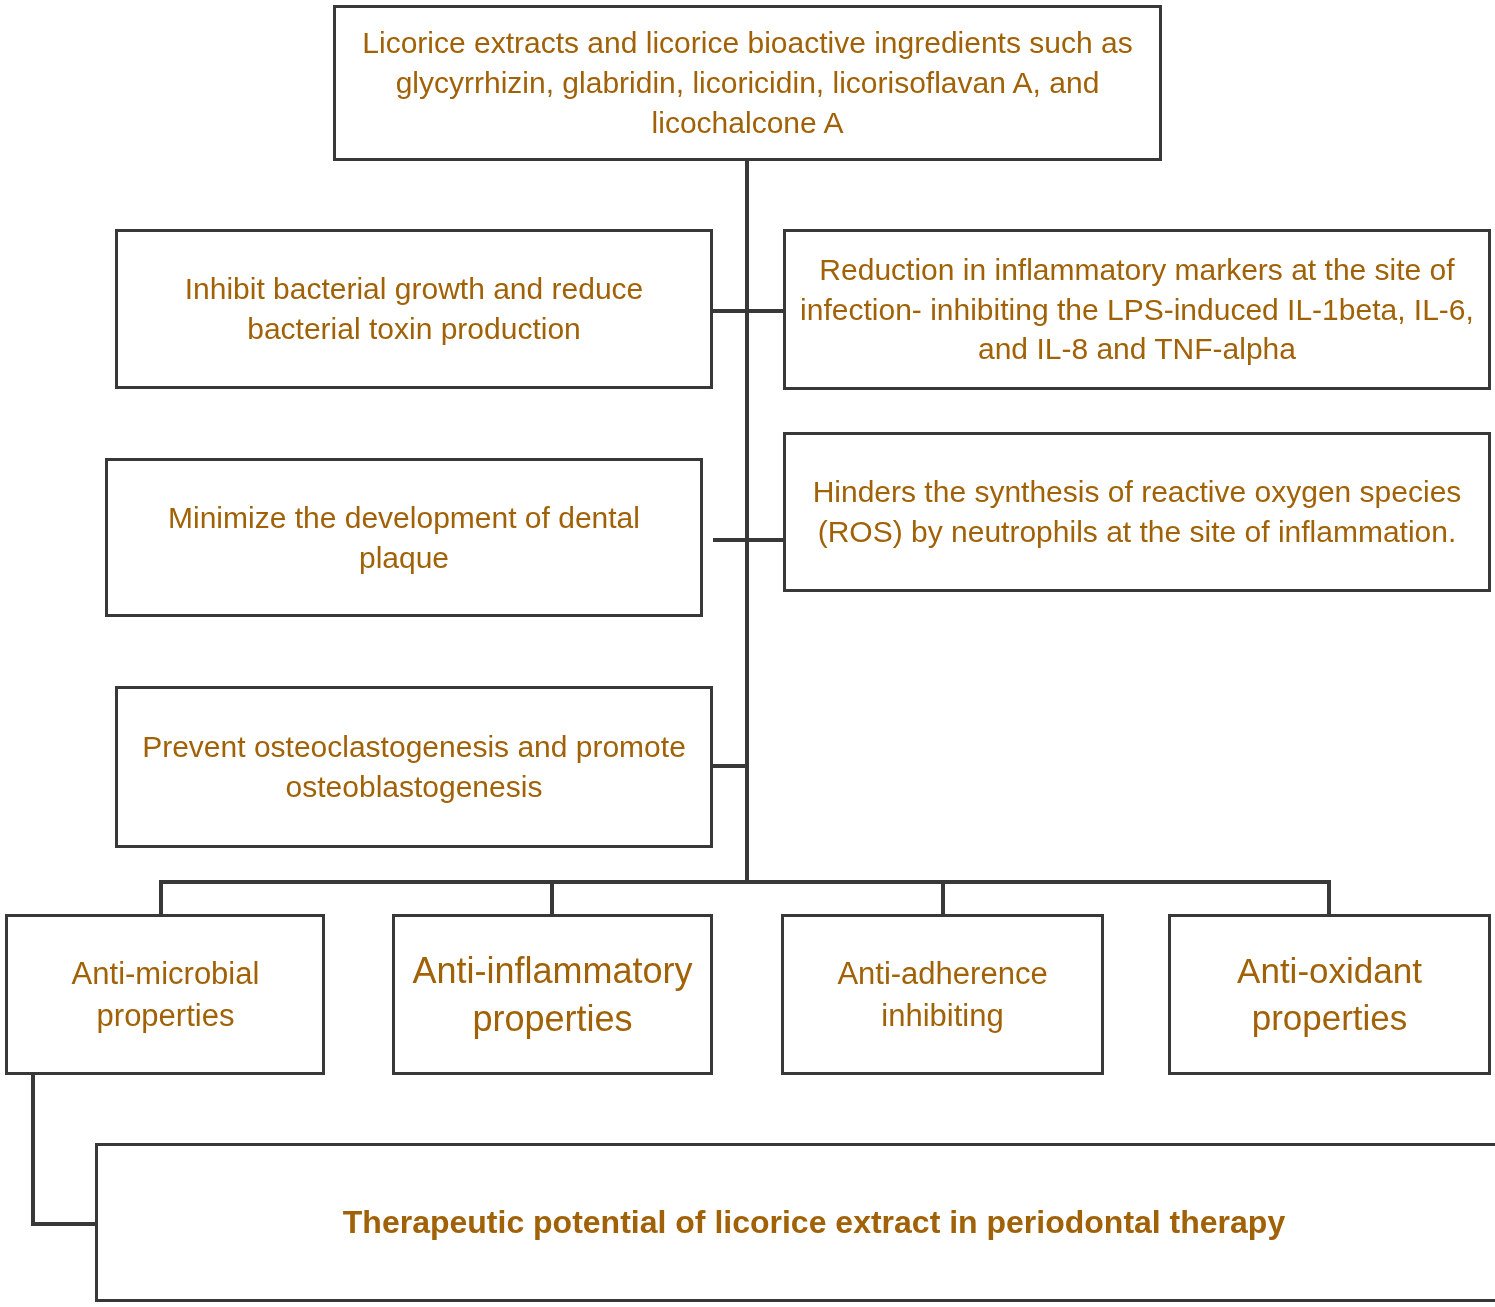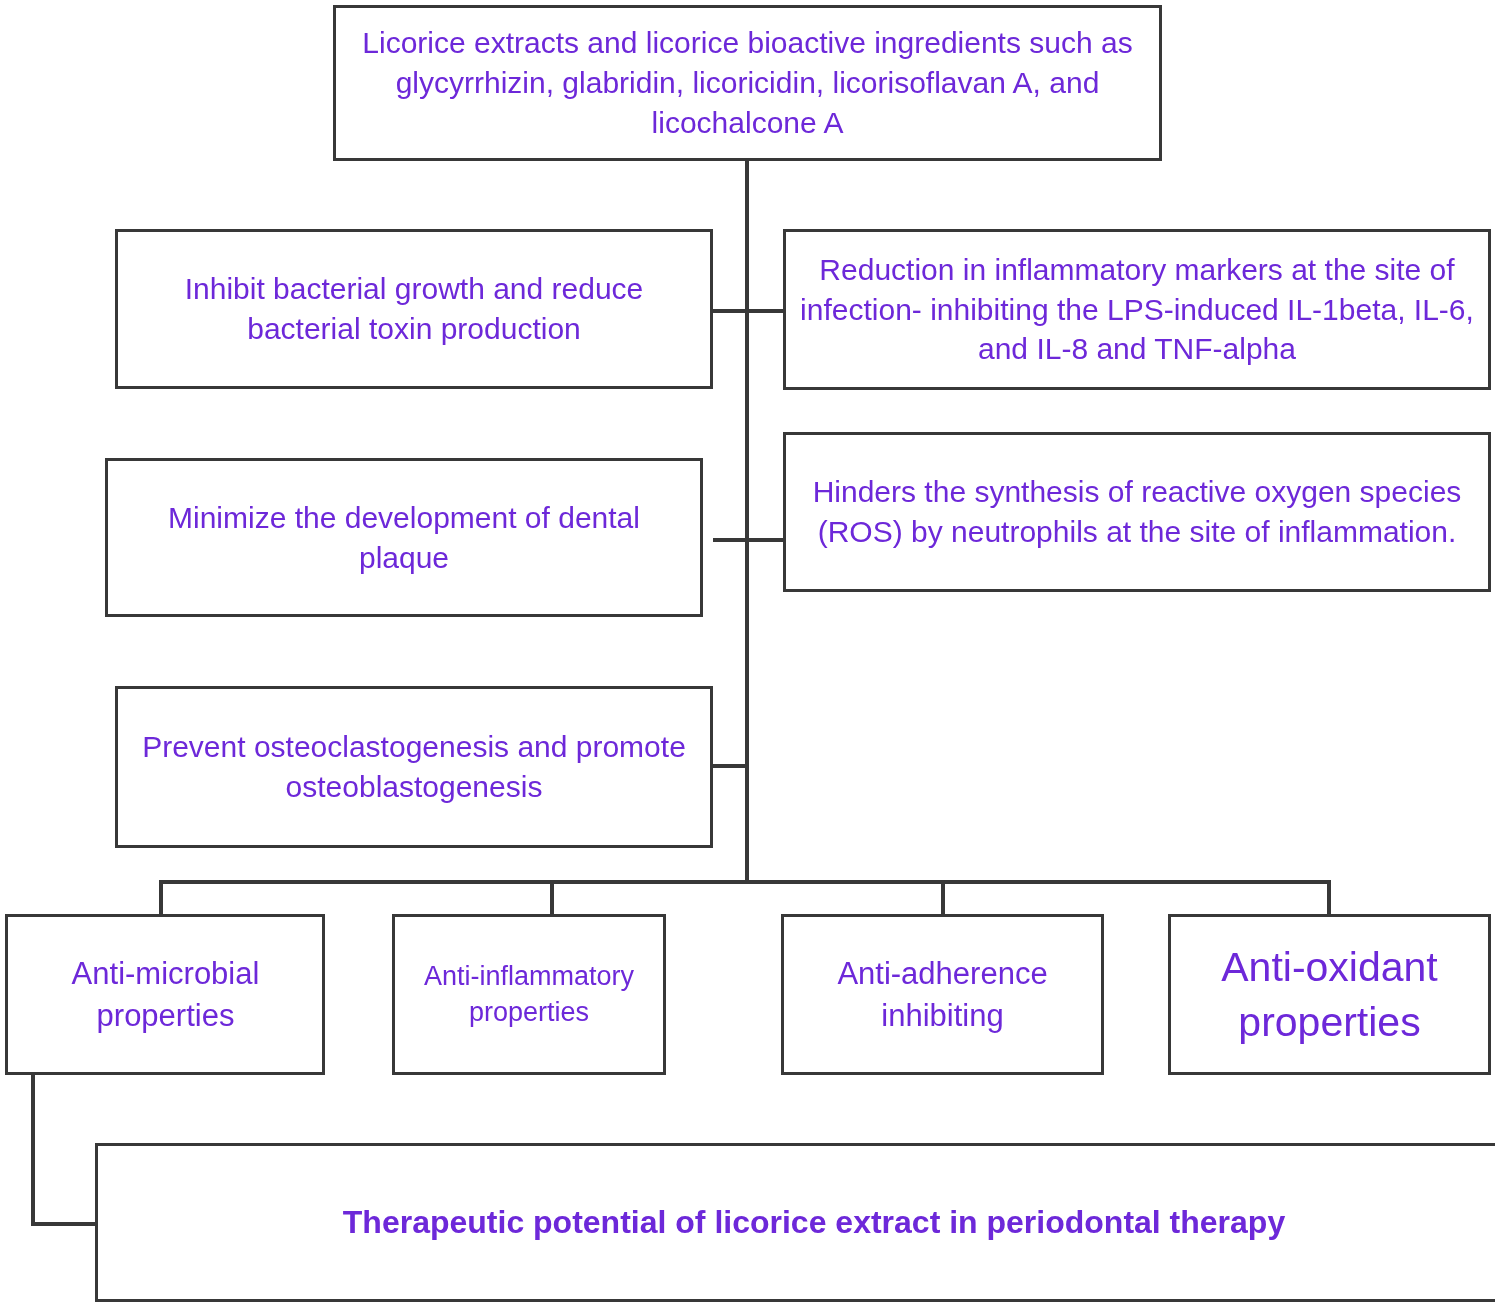--- a/index.html
+++ b/index.html
@@ -20,32 +20,32 @@
     box-sizing: border-box;
     border: 3.5px solid #383838;
     background: #ffffff;
     display: flex;
     align-items: center;
     justify-content: center;
     text-align: center;
     font-size: 30px;
     line-height: 1.33;
     padding: 8px 14px;
-    color: #6d28d9;
+    color: #a16207;
   }
   .node.root      { left: 333px;  top: 5px;    width: 829px;  height: 156px; }
   .node.l1        { left: 115px;  top: 229px;  width: 598px;  height: 160px; }
   .node.r1        { left: 783px;  top: 229px;  width: 708px;  height: 161px; }
   .node.l2        { left: 105px;  top: 458px;  width: 598px;  height: 159px; }
   .node.r2        { left: 783px;  top: 432px;  width: 708px;  height: 160px; }
   .node.l3        { left: 115px;  top: 686px;  width: 598px;  height: 162px; }
   .node.p1        { left: 5px;    top: 914px;  width: 320px;  height: 161px; font-size: 31px; padding-left: 15px; }
-  .node.p2        { left: 392px;  top: 914px;  width: 274px;  height: 161px; font-size: 27px; justify-content: flex-end; }
+  .node.p2        { left: 392px;  top: 914px;  width: 321px;  height: 161px; font-size: 36px; justify-content: flex-end; }
   .node.p3        { left: 781px;  top: 914px;  width: 323px;  height: 161px; font-size: 31px; }
-  .node.p4        { left: 1168px; top: 914px;  width: 323px;  height: 161px; font-size: 41px; }
+  .node.p4        { left: 1168px; top: 914px;  width: 323px;  height: 161px; font-size: 35px; }
   .node.conclusion{
     left: 95px; top: 1143px; width: 1438px; height: 159px;
     font-weight: bold; font-size: 32px;
   }
   .line {
     position: absolute;
     background: #383838;
   }
   .trunk      { left: 745px;  top: 161px;  width: 4px;    height: 723px; }
   .c-row1     { left: 713px;  top: 309px;  width: 70px;   height: 4px; }

